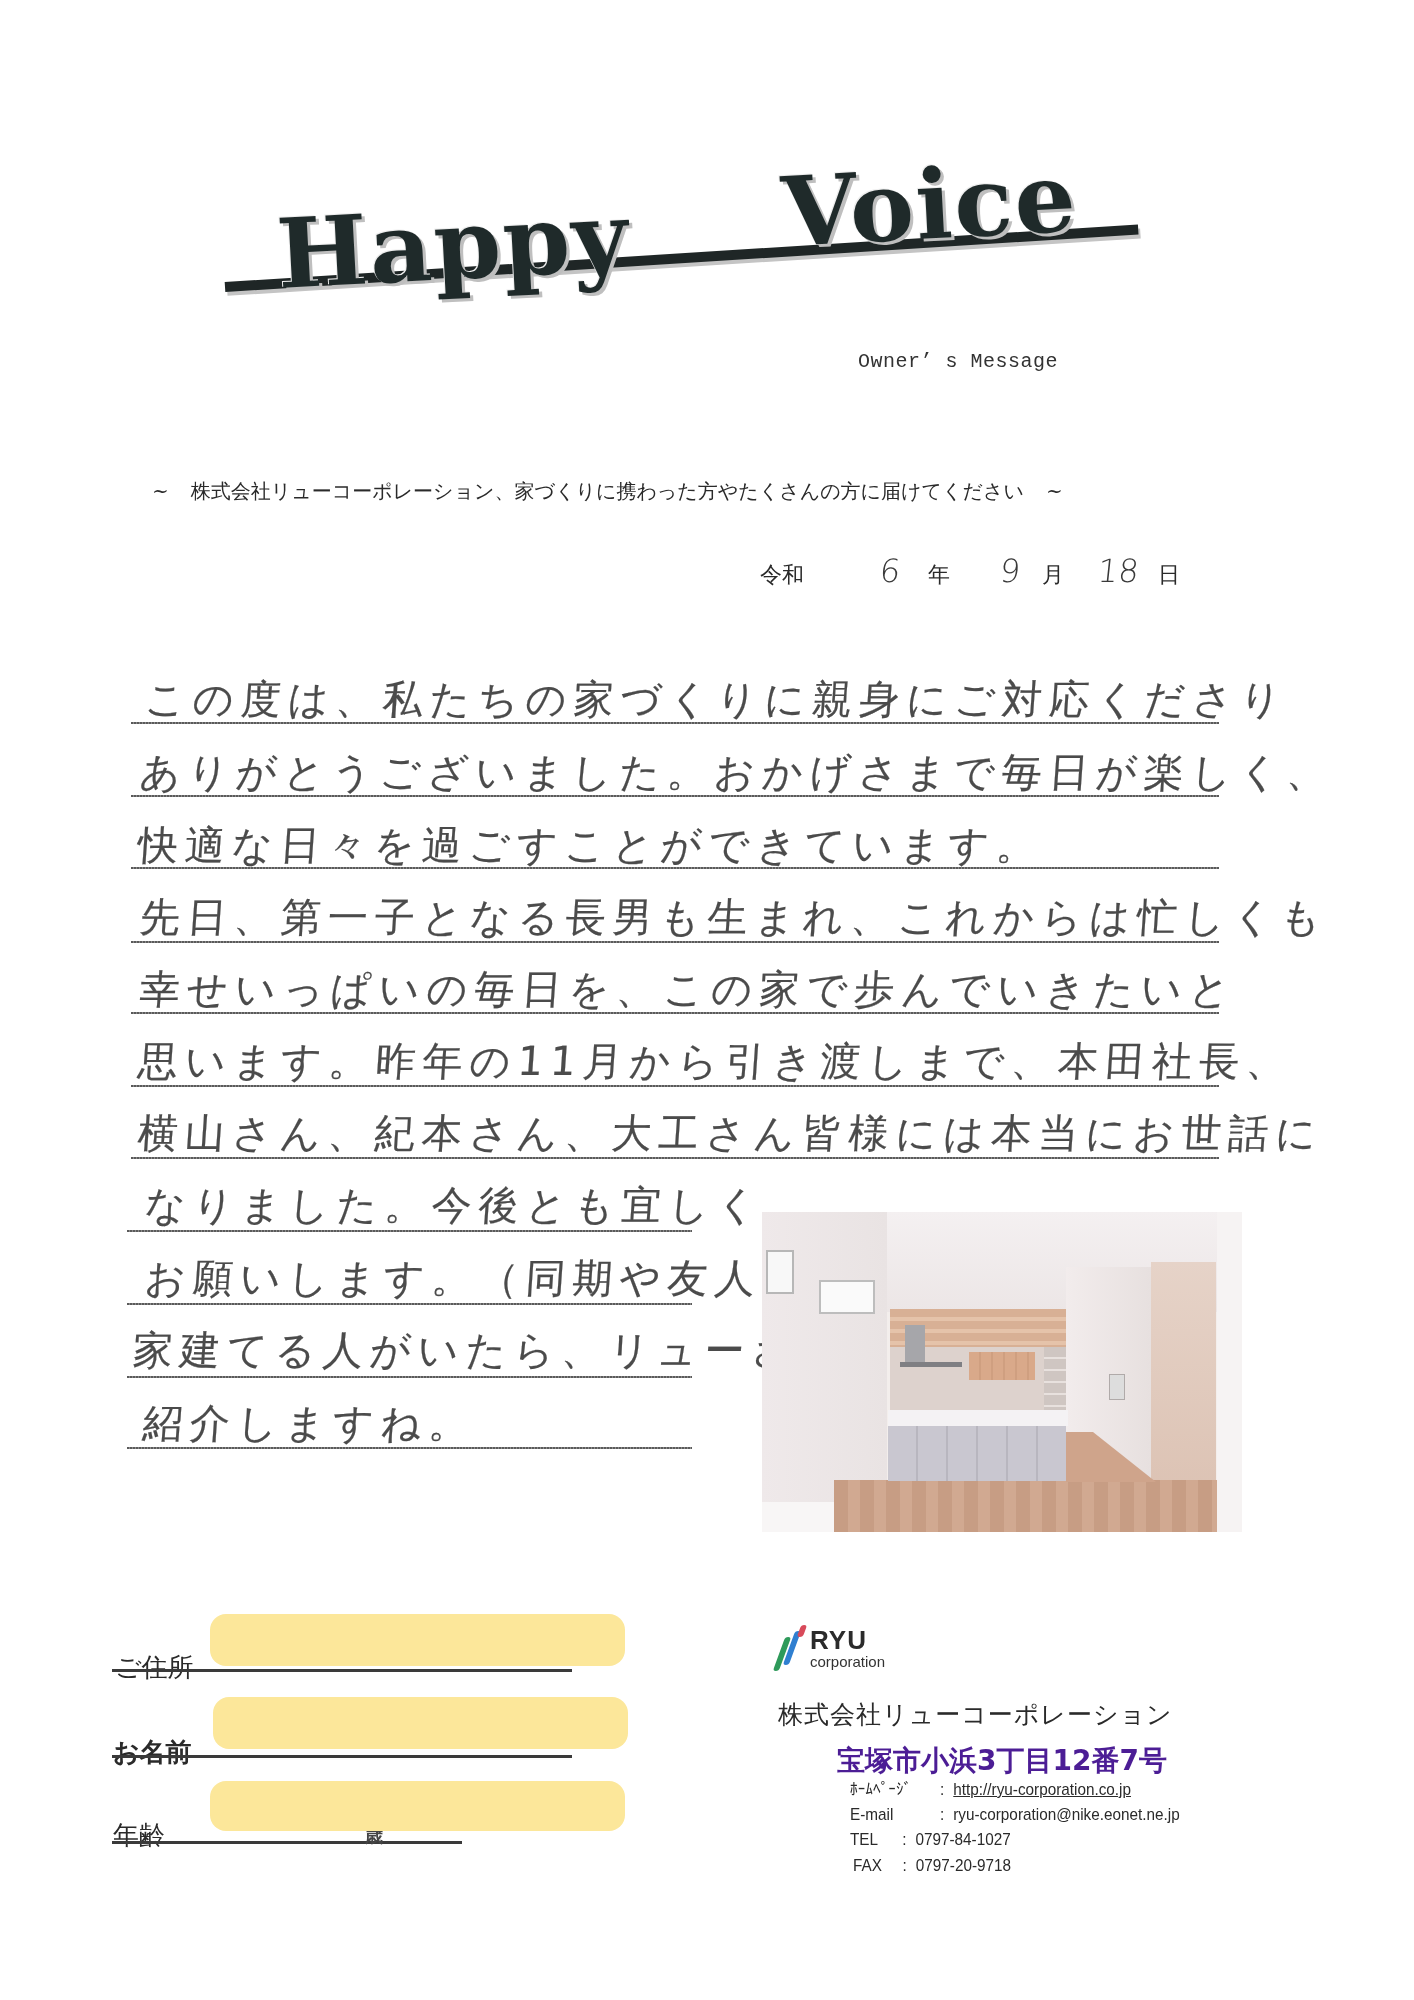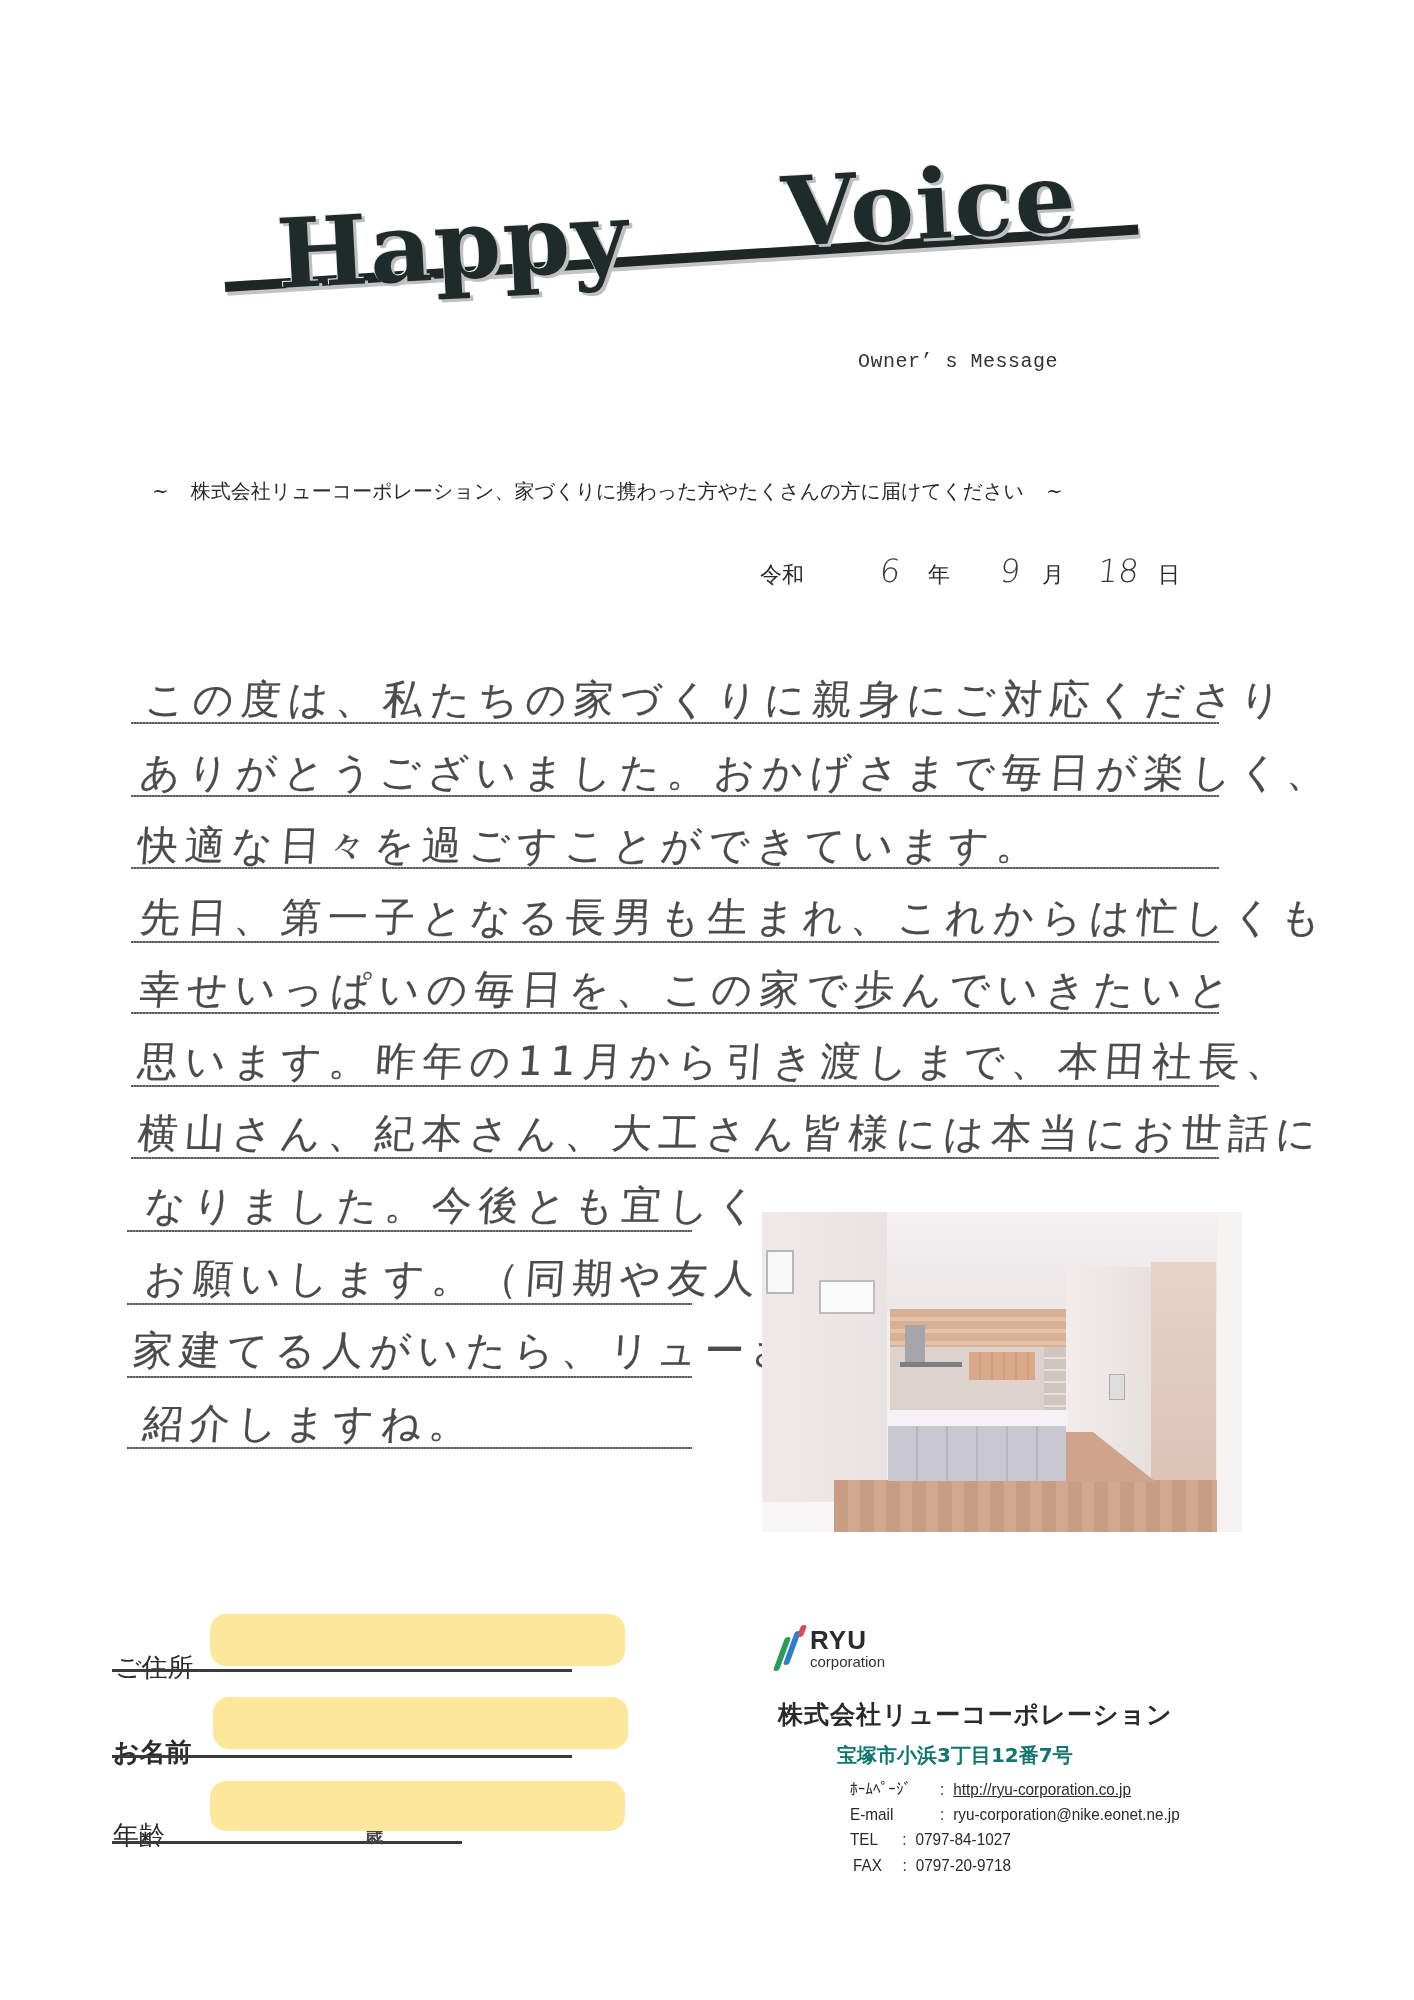--- a/index.html
+++ b/index.html
@@ -59,22 +59,22 @@
   .form-label { position: absolute; font-family: "DejaVu Sans", sans-serif; font-size: 26px; color: #2a2a2a; }
   .form-line { position: absolute; height: 3px; background: #3a3a3a; }
   .redact { position: absolute; background: #fce79a; border-radius: 16px; }
   .age-suffix { position: absolute; font-family: "DejaVu Sans", sans-serif; font-size: 18px; color: #444; font-weight: bold; }
 
   
   .logo { left: 775px; top: 1625px; width: 160px; height: 50px; }
   .logo-stripe { position: absolute; width: 6px; height: 34px; border-radius: 3px; transform: skewX(-20deg); }
   .logo-ryu { position: absolute; left: 35px; top: 0; font-family: "Liberation Sans", sans-serif; font-weight: bold; font-size: 26px; color: #2b2b2b; letter-spacing: 1px; }
   .logo-corp { position: absolute; left: 35px; top: 28px; font-family: "Liberation Sans", sans-serif; font-size: 15px; color: #333; }
-  .company-name { left: 778px; top: 1698px; font-family: "DejaVu Sans", sans-serif; font-weight: bold; font-size: 25px; color: #2a2a2a; letter-spacing: 1px; }
-  .company-addr { left: 837px; top: 1742px; font-family: "DejaVu Sans", sans-serif; font-weight: bold; font-size: 20px; color: #0f766e; }
+  .company-name { left: 778px; top: 1698px; font-family: "DejaVu Sans", sans-serif; font-weight: normal; font-size: 25px; color: #2a2a2a; letter-spacing: 1px; }
+  .company-addr { left: 837px; top: 1742px; font-family: "DejaVu Sans", sans-serif; font-weight: bold; font-size: 28px; color: #4c1d95; }
   .contact-row { position: absolute; font-family: "Liberation Sans", sans-serif; font-size: 17px; color: #2a2a2a; white-space: nowrap; transform: scaleX(0.9); transform-origin: left center; }
   .contact-row .c-label { display: inline-block; }
   .contact-row .c-sep { display: inline-block; margin: 0 10px; }
   .contact-row a { color: #2a2a2a; text-decoration: underline; }
 </style>
 </head>
 <body>
 
 <div class="abs title-wrap">
   <div class="title-bar"></div>

